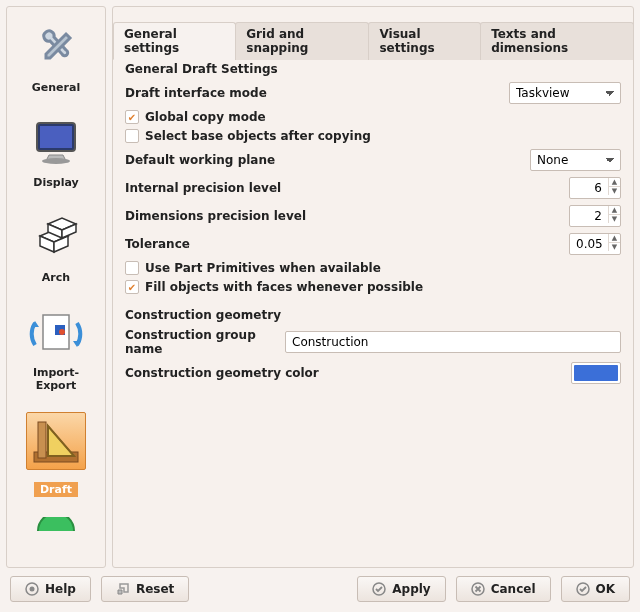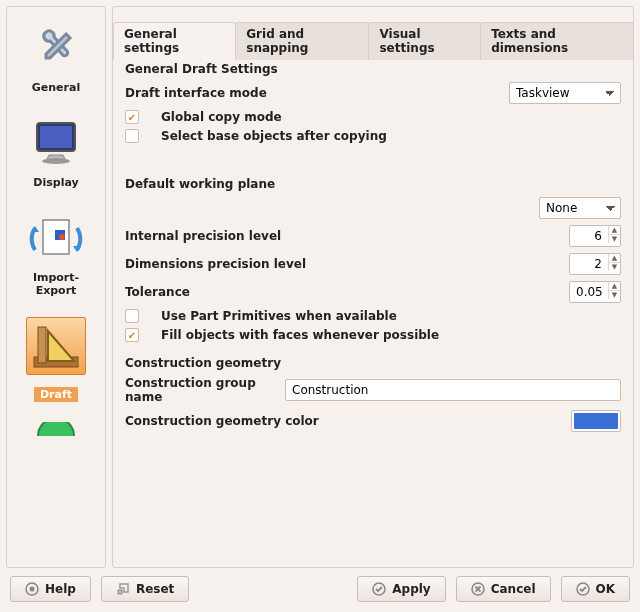--- a/index.html
+++ b/index.html
@@ -33,21 +33,21 @@
   .indent2 { margin-left: 24px; }
   .row { display: flex; align-items: center; margin: 6px 0; }
   .row .label { flex: 1; font-weight: bold; padding-right:8px; }
   .row .ctrl { flex: 0 0 auto; }
   select, input[type=text] { border: 1px solid var(--border); background: #fff; padding: 3px 6px; border-radius: 2px; }
   .spinner { display:flex; border:1px solid var(--border); border-radius:2px; background:#fff; }
   .spinner input { border:none; width:38px; text-align:right; padding:3px 6px; background:transparent; outline:none; }
   .spinner .spin-btns { display:flex; flex-direction:column; }
   .spinner .spin-btns div { font-size:7px; line-height:8px; width:12px; text-align:center; cursor:pointer; color:#666; border-left:1px solid #e0d8d2; }
   .spinner .spin-btns div:first-child { border-bottom:1px solid #e0d8d2; }
-  .chk { display:flex; align-items:center; gap:22px; margin:5px 0; }
+  .chk { display:flex; align-items:center; gap:6px; margin:5px 0; }
   .chk-box { width:14px; height:14px; border:1px solid var(--border); border-radius:2px; background:#fff; display:flex; align-items:center; justify-content:center; font-size:10px; color:#e08030;}
   .chk-box.checked::before { content:"✔"; }
   .color-btn { width:50px; height:22px; border:1px solid var(--border); border-radius:2px; background:#fff; padding:2px; display:flex; }
   .color-swatch { flex:1; border-radius:1px; }
   .footer { display:flex; align-items:center; padding:8px 10px 10px; gap:10px; }
   .footer .spacer { flex:1; }
   .btn { display:flex; align-items:center; gap:6px; padding:5px 14px; border:1px solid var(--border); border-radius:3px; background:linear-gradient(#faf7f5,#ece4de); cursor:pointer; font-weight:bold; }
   .btn-icon { width:14px; height:14px; display:inline-flex; align-items:center; justify-content:center; }
   select { -webkit-appearance:none; appearance:none; padding-right:22px; background-image: linear-gradient(45deg, transparent 50%, #555 50%), linear-gradient(135deg, #555 50%, transparent 50%); background-position: right 10px center, right 5px center; background-size: 5px 5px, 5px 5px; background-repeat: no-repeat; }
 </style>
@@ -74,20 +74,35 @@
           <rect x="6" y="4" width="38" height="28" rx="3" fill="#2b3a6b" stroke="#555" stroke-width="2"></rect>
           <rect x="9" y="7" width="32" height="22" fill="#4a5fbf"></rect>
           <path d="M18 36 h14 l3 6 h-20 z" fill="#bbb" stroke="#888"></path>
           <ellipse cx="25" cy="42" rx="14" ry="3" fill="#999"></ellipse>
         </svg>
       </div>
       <div class="sb-label">Display</div>
     </div>
     <div class="sidebar-item">
       <div class="icon-box">
+        <svg width="52" height="48" viewBox="0 0 52 48">
+          <g stroke="#333" stroke-width="1.5" fill="#fff">
+            <path d="M10 22 l14 -6 l14 6 l-14 6 z"></path>
+            <path d="M10 22 l0 10 l14 6 l0 -10 z"></path>
+            <path d="M24 28 l14 -6 l0 10 l-14 6 z"></path>
+            <path d="M18 10 l14 -6 l14 6 l-14 6 z"></path>
+            <path d="M18 10 l0 8 l14 6 l0 -8 z"></path>
+            <path d="M32 16 l14 -6 l0 8 l-14 6 z"></path>
+          </g>
+        </svg>
+      </div>
+      <div class="sb-label">Arch</div>
+    </div>
+    <div class="sidebar-item">
+      <div class="icon-box">
         <svg width="54" height="52" viewBox="0 0 54 52">
           <rect x="14" y="8" width="26" height="34" fill="#fff" stroke="#888" stroke-width="1.5"></rect>
           <rect x="26" y="18" width="10" height="10" fill="#2b5fbf"></rect>
           <circle cx="33" cy="25" r="3" fill="#e05030"></circle>
           <path d="M6 16 a20 20 0 0 0 0 22" fill="none" stroke="#3b8fd8" stroke-width="4"></path>
           <path d="M6 14 l-4 6 l8 0 z" fill="#3b8fd8"></path>
           <path d="M48 38 a20 20 0 0 0 0 -22" fill="none" stroke="#3b8fd8" stroke-width="4"></path>
           <path d="M48 40 l4 -6 l-8 0 z" fill="#3b8fd8"></path>
         </svg>
       </div>
@@ -133,21 +148,21 @@
         <div class="chk-box checked"></div>
         <span style="font-weight:bold;">Global copy mode</span>
       </div>
       <div class="indent2 chk">
         <div class="chk-box"></div>
         <span style="font-weight:bold;">Select base objects after copying</span>
       </div>
 
       <div class="row indent1">
         <div class="label">Default working plane</div>
-        <select class="ctrl" style="width:82px;margin-top:48px;"><option>None</option></select>
+        <select class="ctrl" style="width:91px;"><option>None</option></select>
       </div>
 
       <div class="row indent1">
         <div class="label">Internal precision level</div>
         <div class="ctrl spinner">
           <input value="6" style="">
           <div class="spin-btns">
               <div>▲</div>
               <div>▼</div>
             </div>

